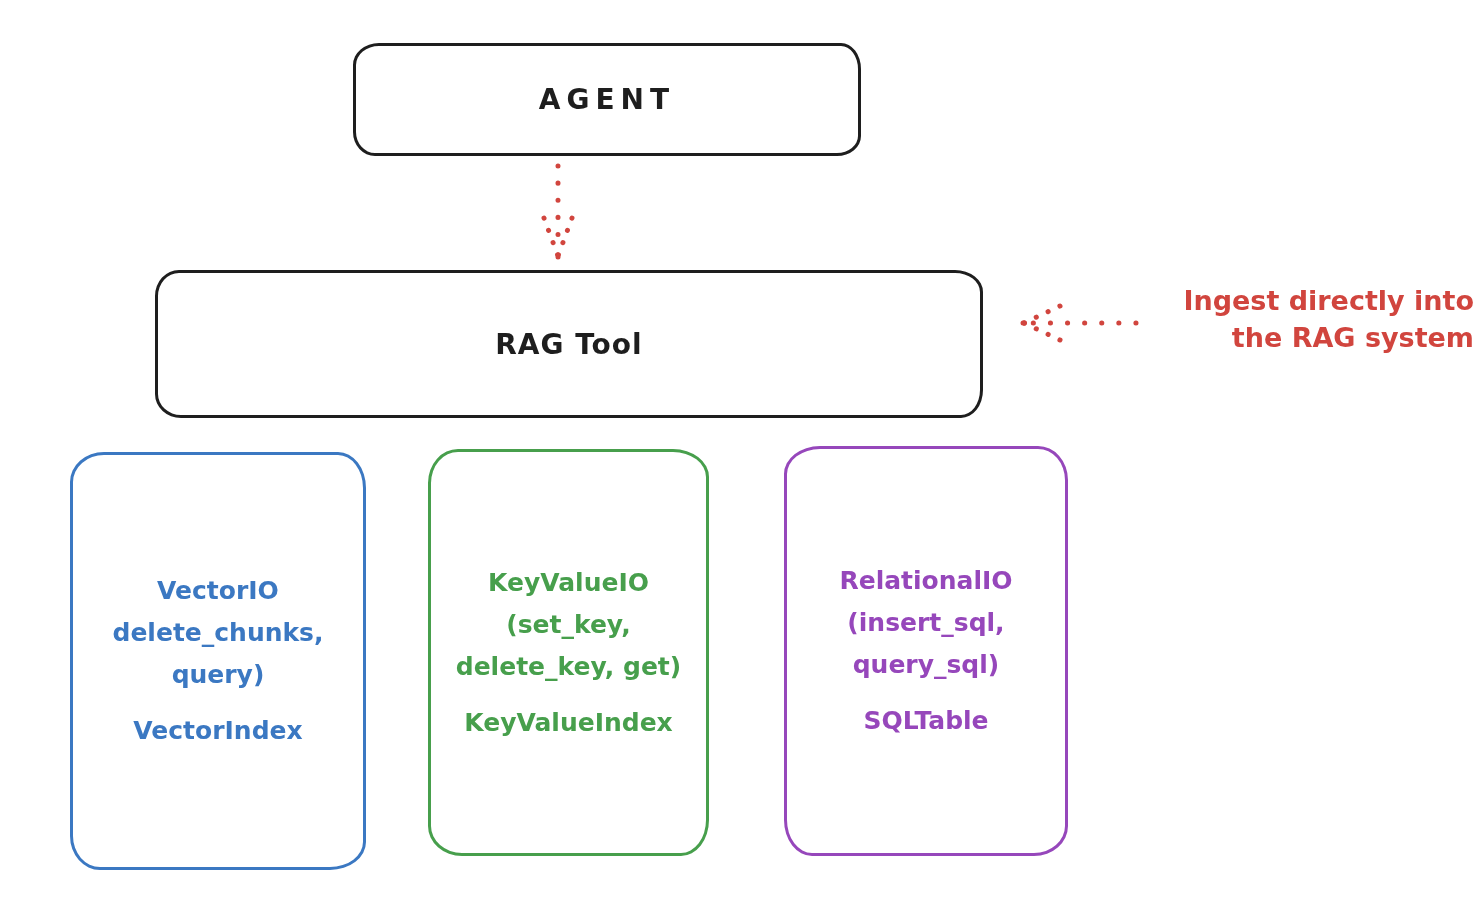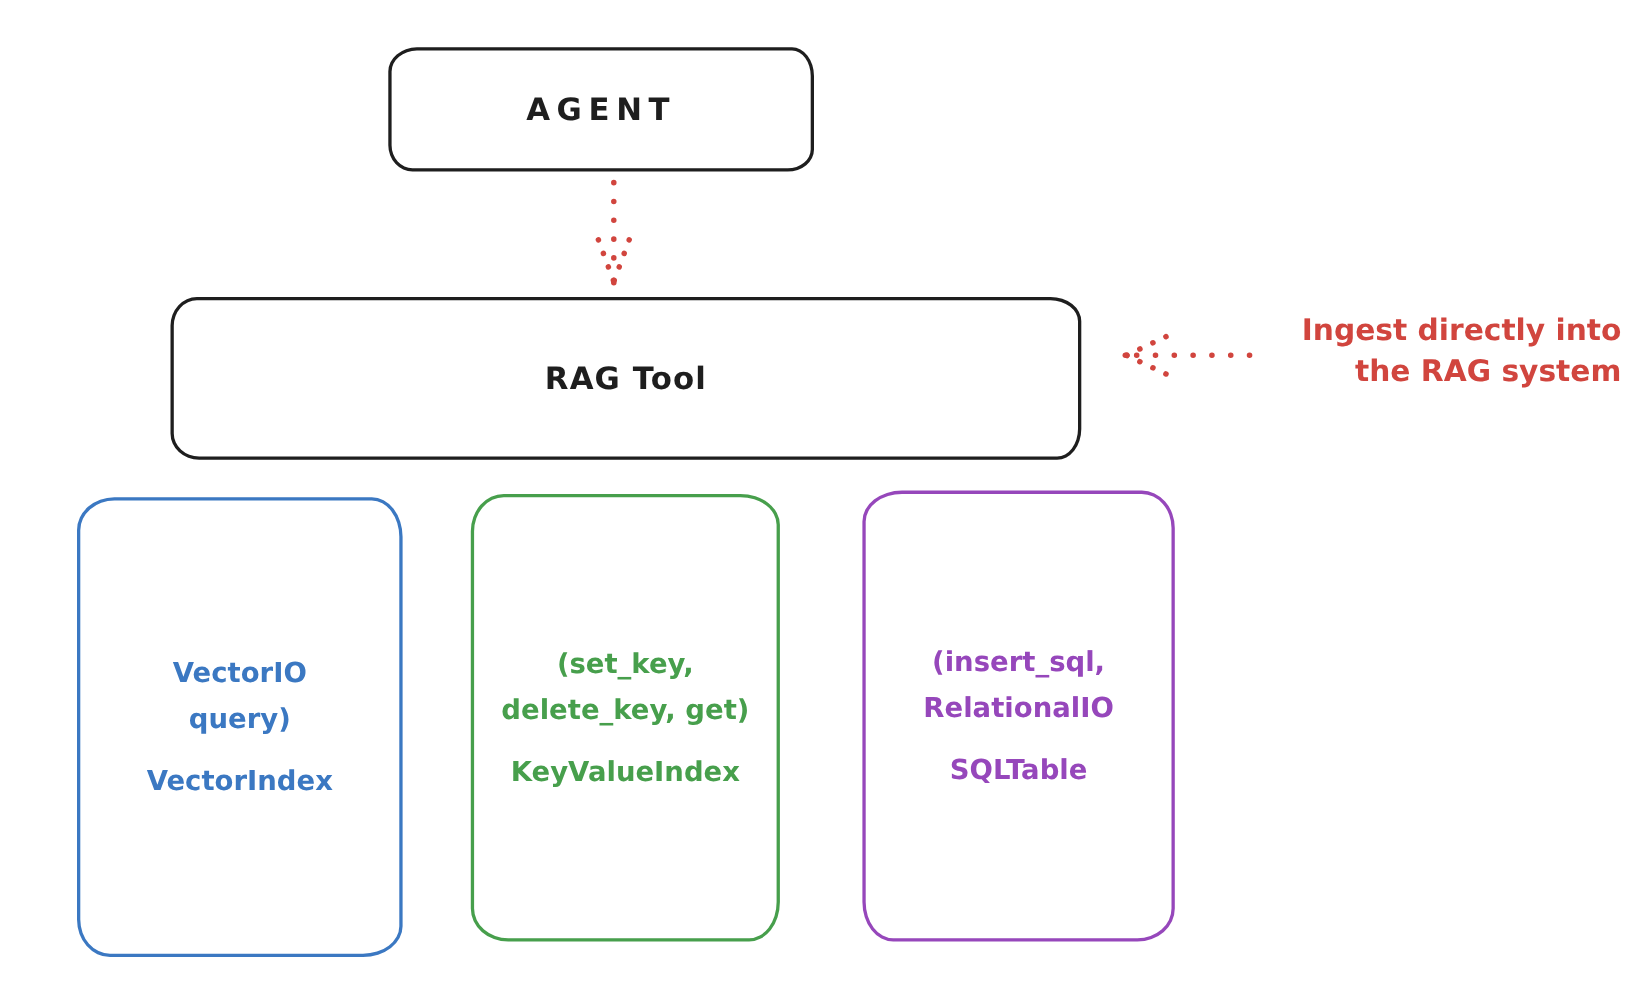--- a/index.html
+++ b/index.html
@@ -18,21 +18,21 @@
   .box {
     position: absolute;
     box-sizing: border-box;
     background: #ffffff;
     display: flex;
     align-items: center;
     justify-content: center;
     color: #1e1e1e;
   }
   .agent-box {
-    left: 353px; top: 43px; width: 387px; height: 113px;
+    left: 353px; top: 43px; width: 508px; height: 113px;
     border: 3.5px solid #1e1e1e;
     border-radius: 26px 20px 24px 22px / 22px 26px 20px 24px;
     font-size: 28px;
     font-weight: bold;
     letter-spacing: 6px;
   }
   .rag-box {
     left: 155px; top: 270px; width: 828px; height: 148px;
     border: 3.5px solid #1e1e1e;
     border-radius: 24px 28px 22px 26px / 26px 22px 28px 24px;
@@ -118,29 +118,32 @@
     </g>
   </svg>
 
   <div class="annotation">
     <div>Ingest directly into</div>
     <div>the RAG system</div>
   </div>
 
   <div class="card card-blue">
     <div>VectorIO</div>
+    <div>delete_chunks,</div>
     <div>query)</div>
     <div class="index-label">VectorIndex</div>
   </div>
 
   <div class="card card-green">
+    <div>KeyValueIO</div>
     <div>(set_key,</div>
     <div>delete_key, get)</div>
     <div class="index-label">KeyValueIndex</div>
   </div>
 
   <div class="card card-purple">
+    <div>RelationalIO</div>
     <div>(insert_sql,</div>
-    <div>RelationalIO</div>
+    <div>query_sql)</div>
     <div class="index-label">SQLTable</div>
   </div>
 
 </div>
 
 </body></html>

